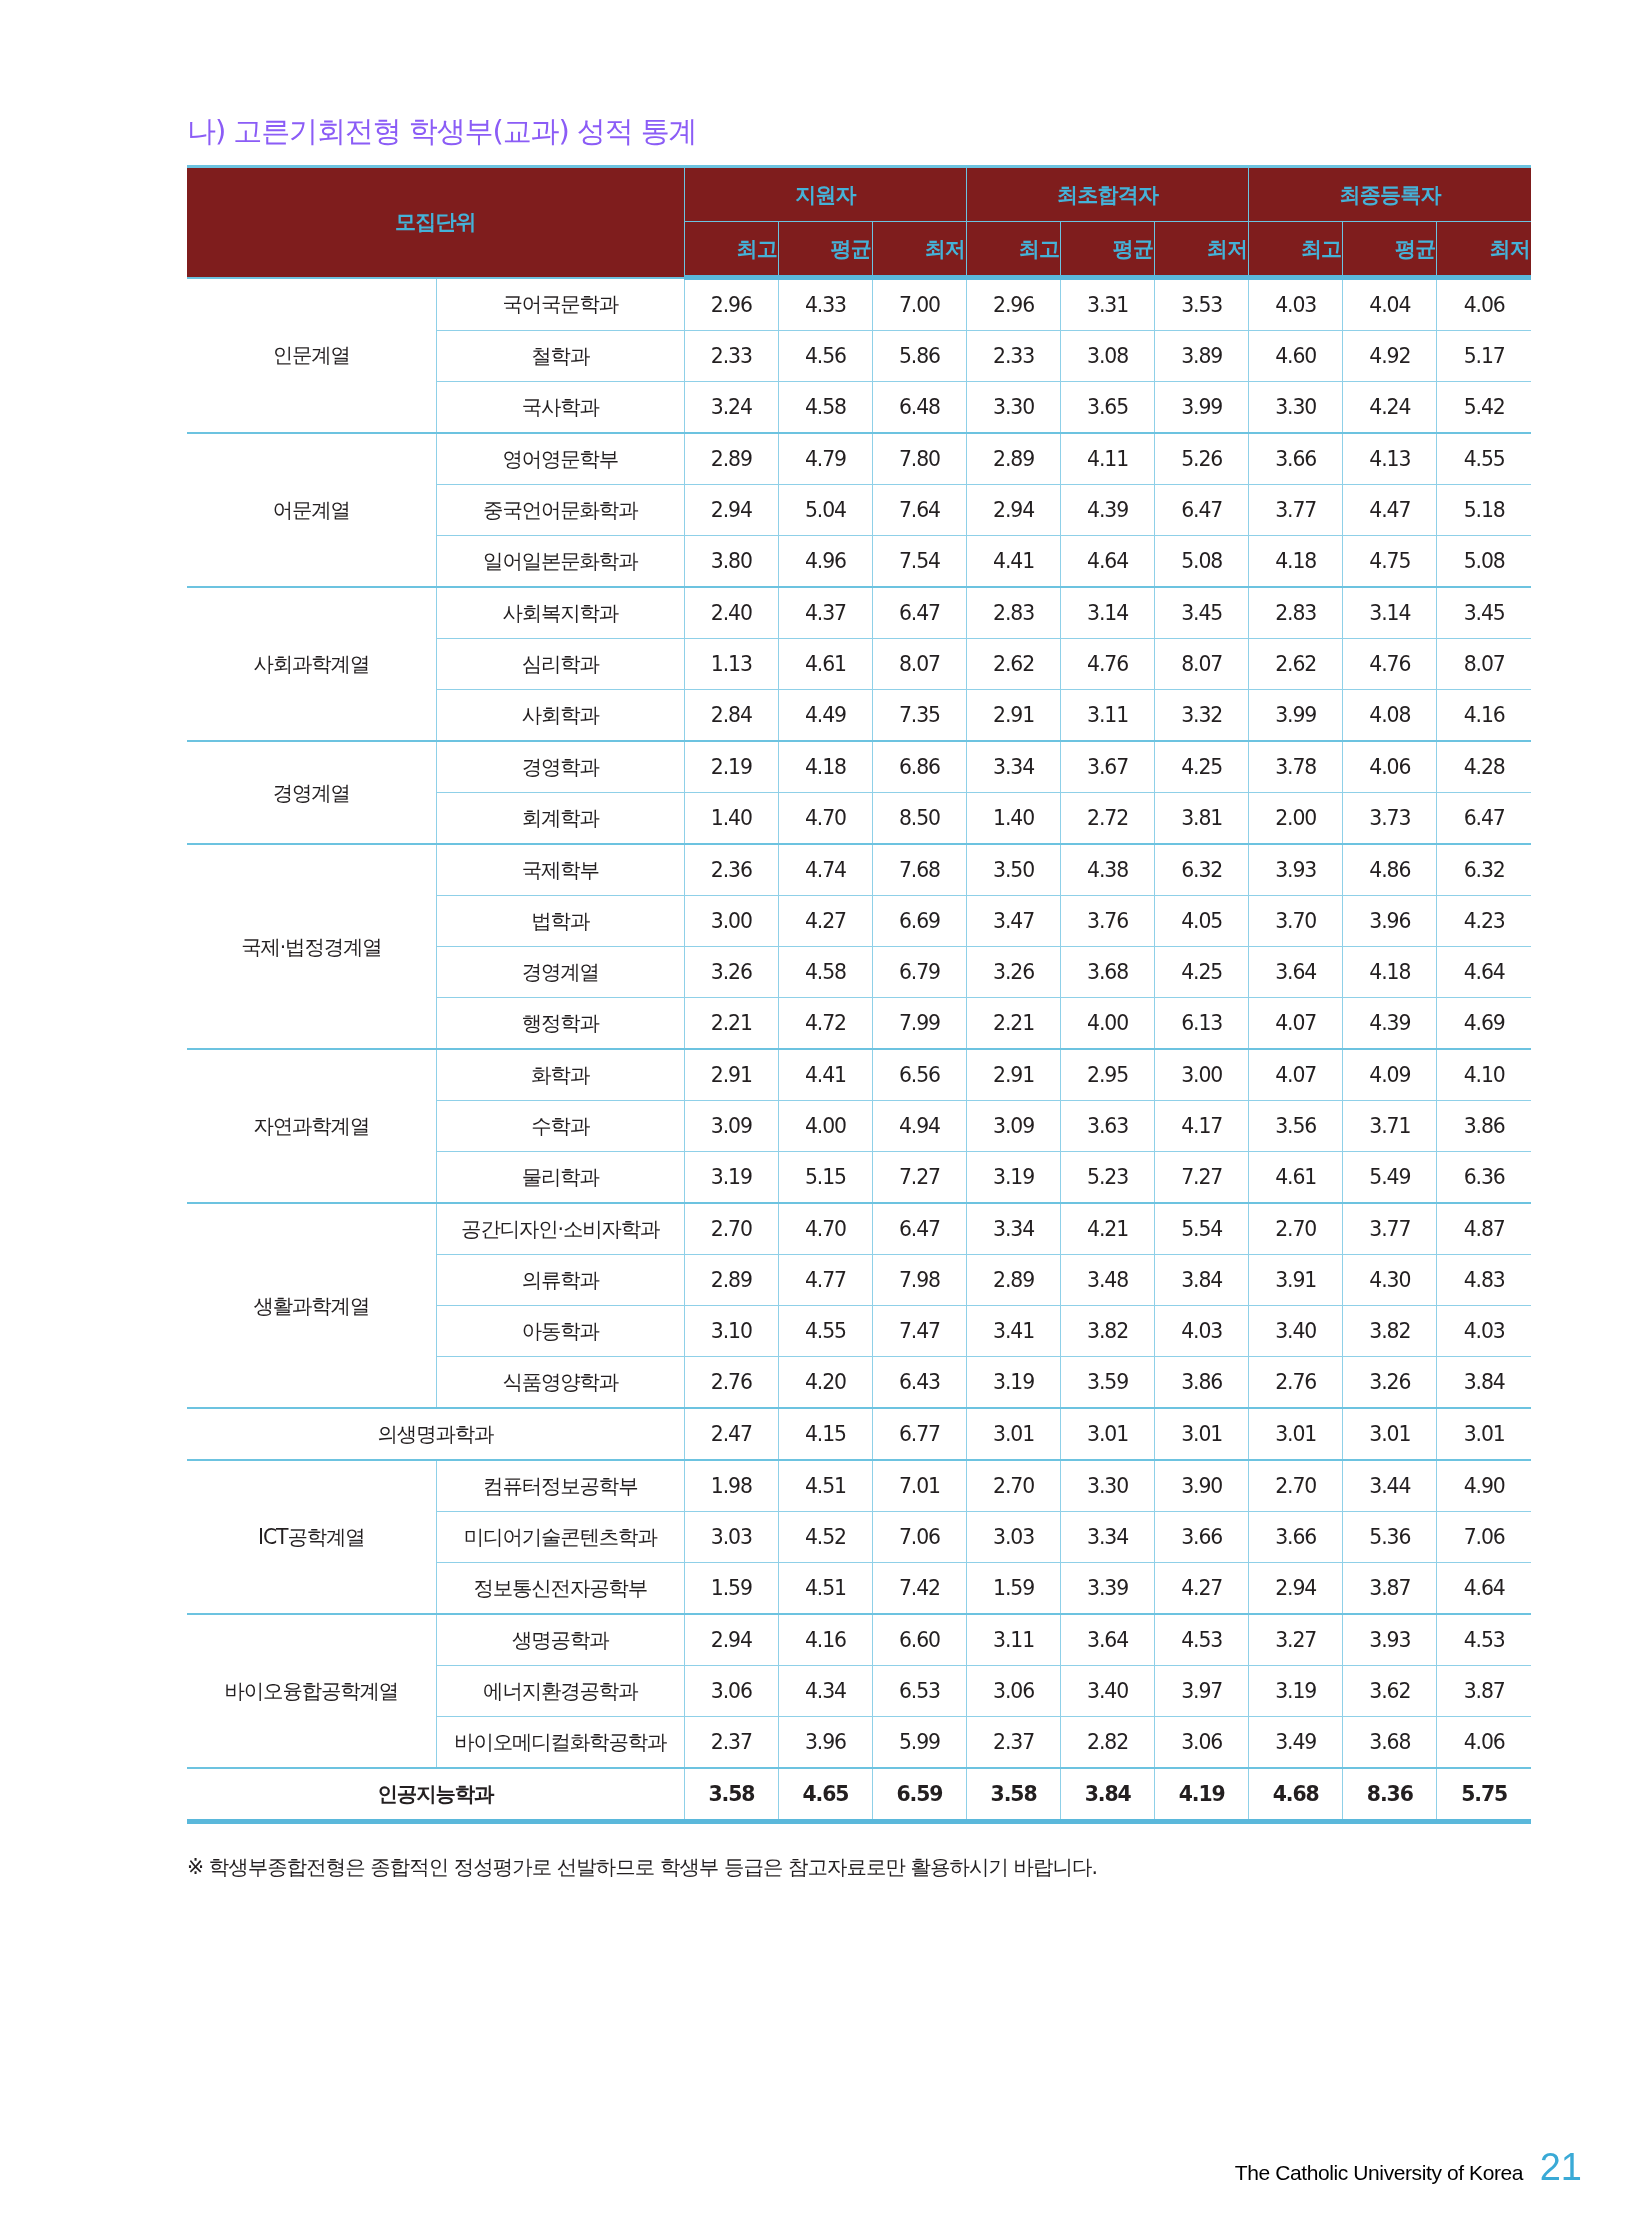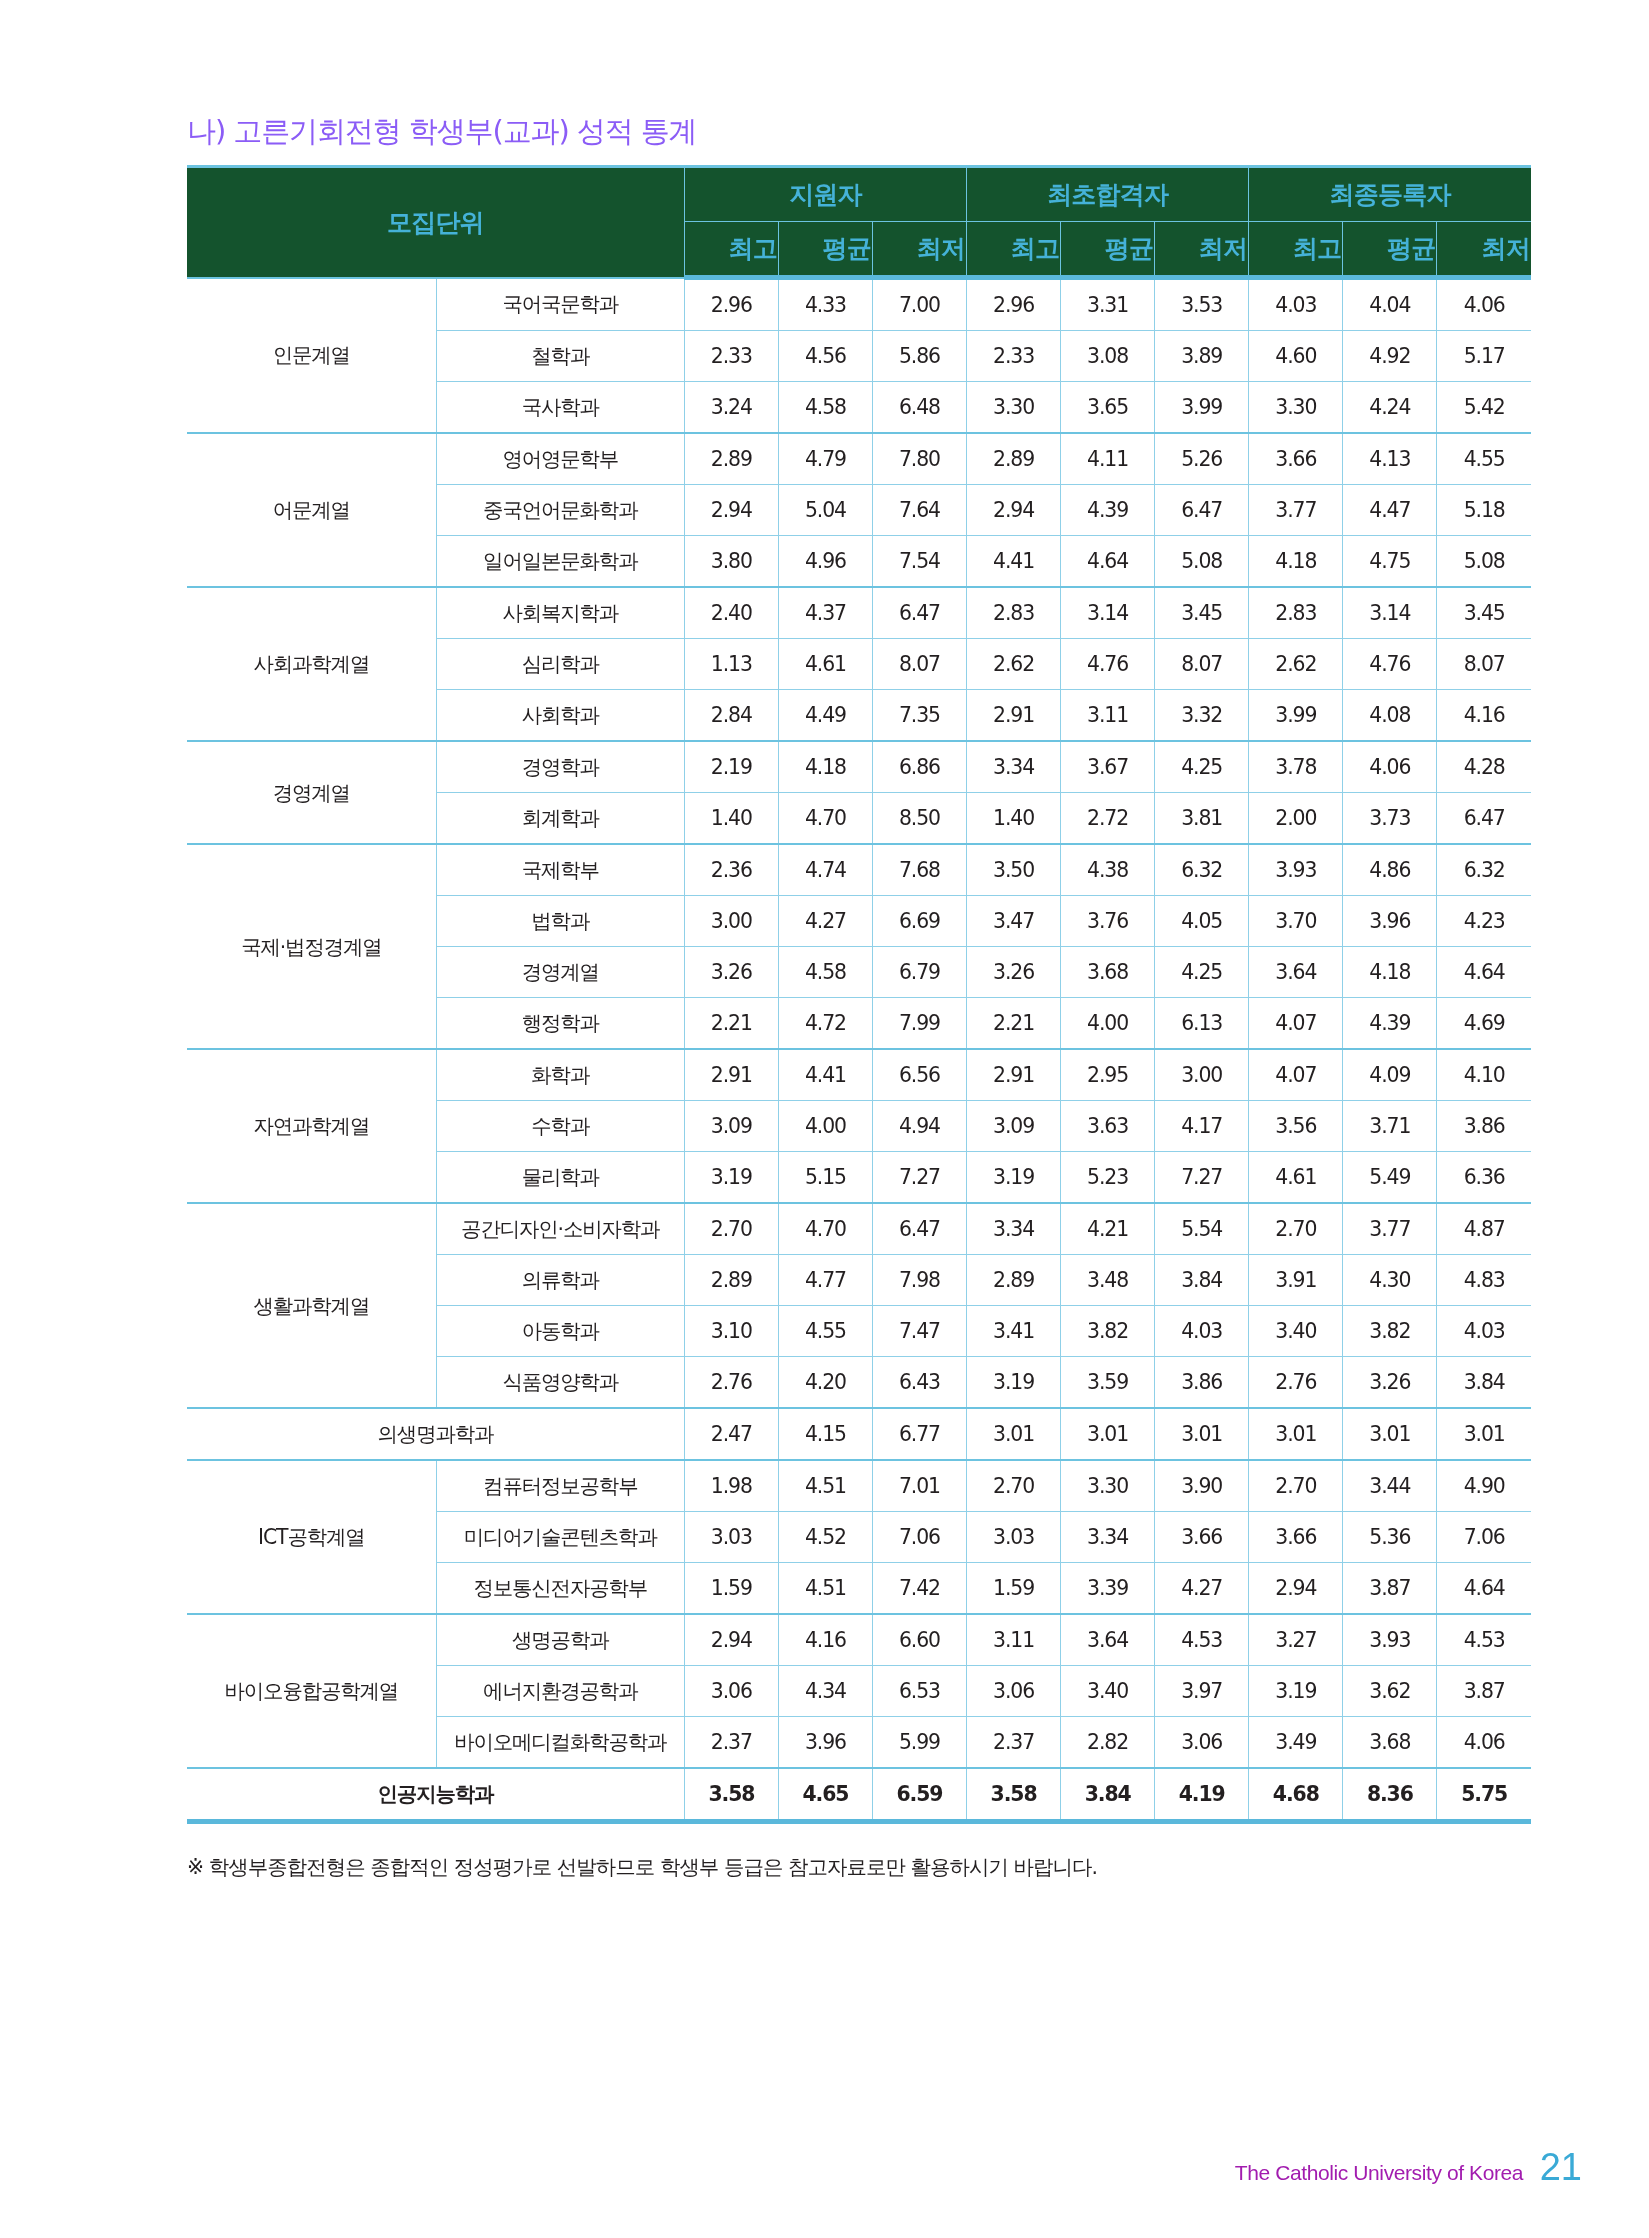--- a/index.html
+++ b/index.html
@@ -2,37 +2,37 @@
 <html style="font-size:12px"><head>
 <meta charset="utf-8">
 <style>
   html, body { margin:0; padding:0; background:#ffffff; }
   body { width:1650px; height:2239px; position:relative; font-family:"DejaVu Sans", sans-serif; color:#231f20; }
   .title { position:absolute; left:187px; top:112px; font-size:29px; letter-spacing:-1.1px; color:#8b5cf6; }
   table.stats { position:absolute; left:187px; top:165px; width:1344px; border-collapse:collapse; table-layout:fixed; }
   table.stats col.c-group { width:249px; }
   table.stats col.c-dept { width:248px; }
   table.stats col.c-val { width:94px; }
-  .stats thead th { background:#14532d; color:#45b2d8; font-weight:bold; font-size:25px; letter-spacing:-0.8px; border:1.5px solid #6cc3e0; }
+  .stats thead th { background:#7f1d1d; color:#45b2d8; font-weight:bold; font-size:21px; letter-spacing:-0.8px; border:1.5px solid #6cc3e0; }
   .stats thead tr.h1 th { height:51px; }
   .stats thead tr.h2 th { height:51px; }
   .stats thead { border-top:3px solid #6cc3e0; }
   .stats thead tr.h2 th { border-bottom:5.3px solid #5ab8db;text-align:right; }
   .stats thead th.unit { border-left:none;margin-top:44px; }
   .stats thead th.last { border-right:none; }
   .stats tbody td { height:50px; border:1.5px solid #8fd0e8; text-align:center; font-size:20.4px; letter-spacing:-1.1px; color:#231f20; padding:0; }
   .stats tbody td.grp { border-left:none; border-right:1.5px solid #8fd0e8; }
   .stats tbody td.last { border-right:none; }
   .stats tbody tr.gstart td { border-top:2.3px solid #6cc3e0; }
   .stats tbody tr.gstart td.grp { border-top:2.3px solid #6cc3e0; }
   .stats tbody tr.final td { border-bottom:5.3px solid #5ab8db;font-weight:bold; }
   .stats tbody td.grp { border-bottom:2.3px solid #6cc3e0; }
   .note { position:absolute; left:187px; top:1853px; font-size:20.4px; letter-spacing:-0.9px; color:#231f20; }
   .footer { position:absolute; right:68px; top:2146px; display:flex; align-items:baseline; gap:16.6px; }
-  .footer .univ { font-family:"Liberation Sans", sans-serif; font-size:21px; color:#a21caf; letter-spacing:-0.4px; }
+  .footer .univ { font-family:"Liberation Sans", sans-serif; font-size:21px; color:#000000; letter-spacing:-0.4px; }
   .footer .page { font-family:"Liberation Sans", sans-serif; font-size:38px; color:#3aaad6; }
 </style>
 </head>
 <body>
 
 <div class="title">나) 고른기회전형 학생부(교과) 성적 통계</div>
 
 <table class="stats">
   <colgroup>
     <col class="c-group">

